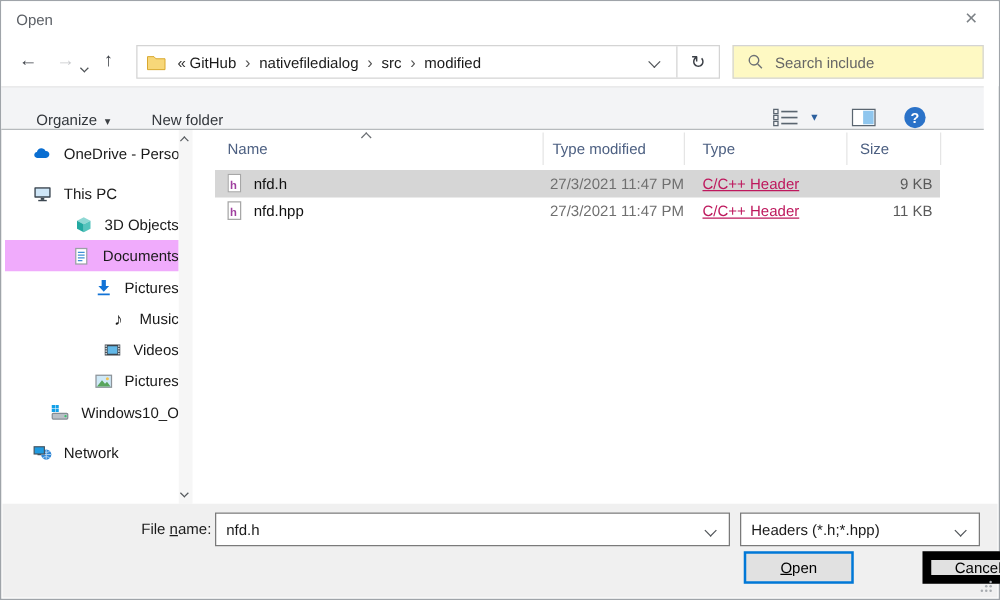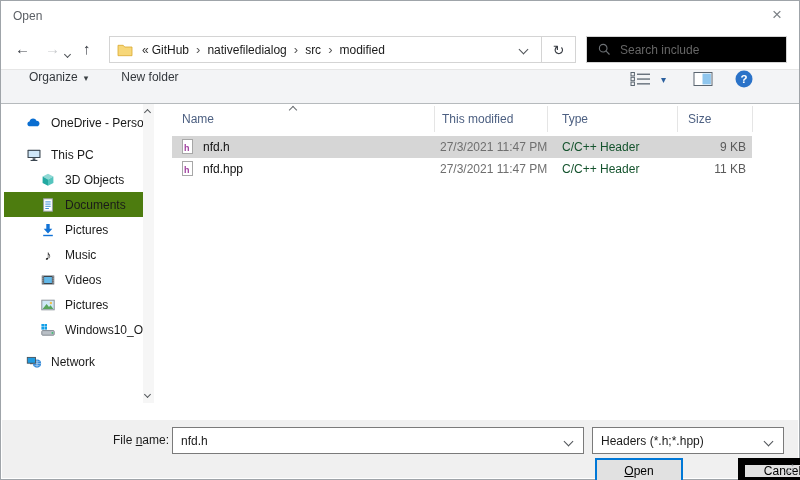--- a/index.html
+++ b/index.html
@@ -30,46 +30,46 @@
   .foldericon{width:16px;height:14px;margin-left:7px;flex:none;display:inline-flex;}
   .overflow{margin-left:9px;color:#333;}
   .crumbs{display:inline-flex;align-items:center;}
   .crumb{margin:0 3px;color:#1a1a1a;}
   .csep{margin:0 4px;color:#555;font-size:13px;}
   .addr-spacer{flex:1;}
   .addrchev{margin-right:14px;display:inline-flex;}
   .addr-div{width:1px;height:25px;background:#d4d4d4;}
   .refreshbtn{width:33px;text-align:center;font-size:14px;color:#3b3f46;}
   .searchbox{position:absolute;left:585px;top:5px;width:201px;height:27px;border:1px solid #d4d4d4;
-             box-sizing:border-box;background:#000000;display:flex;align-items:center;}
+             box-sizing:border-box;background:#fef9c3;display:flex;align-items:center;}
   .mag{margin-left:11px;display:inline-flex;}
   .searchph{margin-left:9px;color:#666;}
 
   
-  .toolbar{position:absolute;top:68px;left:0;right:0;height:35px;background:#f3f4f6;box-sizing:border-box;
-           border-top:1px solid #e6e6e6;border-bottom:1px solid #b6babd;display:flex;align-items:flex-start;}
+  .toolbar{position:absolute;top:68px;left:0;right:12px;height:35px;background:#f3f4f6;box-sizing:border-box;
+           border-top:1px solid #e6e6e6;border-bottom:1px solid #b6babd;display:flex;align-items:flex-end;}
   .tbtn{color:#33373c;}
   .organize{margin-left:28px;}
   .caret{font-size:9px;color:#3c4044;margin-left:6px;}
   .newfolder{margin-left:33px;}
   .tbright{margin-left:auto;margin-right:46px;display:flex;align-items:center;}
   .viewscaret{margin-left:9px;font-size:10px;color:#2b5f9e;}
   .paneicon{margin-left:27px;display:inline-flex;}
   .helpicon{margin-left:22px;display:inline-flex;}
 
   
   .content{position:absolute;top:103px;left:1px;right:1px;bottom:76px;background:#fff;}
 
   
   .sidebar{position:absolute;left:0;top:0;width:141px;height:100%;padding-top:6px;box-sizing:border-box;overflow:hidden;}
   .side-item{height:25px;display:flex;align-items:center;padding-left:22px;box-sizing:border-box;
              width:139px;margin-left:2px;white-space:nowrap;}
-  .side-item.indent{padding-left:36px;}
+  .side-item.indent{padding-left:36px;justify-content:flex-end;}
   .side-item.group{margin-top:7px;}
-  .side-item.selected{background:#4d7c0f;}
+  .side-item.selected{background:#f0abfc;}
   .sicon{width:16px;height:16px;margin-right:9px;flex:none;display:inline-flex;align-items:center;justify-content:center;}
   .sicon svg{width:16px;height:16px;}
   .note{font-size:14px;color:#1a1a1a;line-height:16px;}
   .slabel{overflow:hidden;}
   .sscroll{position:absolute;left:141px;top:0;width:11px;height:100%;background:#f6f6f6;}
   .sscroll .cv{position:absolute;left:2px;width:4px;height:4px;border-color:#55595d;}
   .sscroll .cv.up{top:6px;}
   .sscroll .cv.down{bottom:6px;}
 
   
@@ -81,25 +81,25 @@
   .rows{position:absolute;left:0;top:32px;right:0;}
   .frow{position:relative;height:22px;width:580px;}
   .frow.selected{background:#d6d6d6;}
   .frow span{position:absolute;top:4px;}
   .ficon{left:10px;top:3px!important;width:11px;height:15px;background:#fff;border:1px solid #a7a7a7;
          box-sizing:border-box;}
   .fbadge{position:absolute;left:1px;bottom:0px;top:auto!important;font-size:9px;line-height:9px;
           font-weight:bold;color:#a0409f;}
   .fname{left:31px;color:#111;}
   .fdate{left:268px;color:#6f6f6f;}
-  .ftype{left:390px;color:#14532d;}
+  .ftype{left:390px;color:#be185d;text-decoration:underline;}
   .fsize{left:505px;width:69px;text-align:right;color:#5a5a5a;}
 
   
-  .bottombar{position:absolute;left:1px;right:1px;bottom:1px;height:58px;background:#f0f0f0;}
+  .bottombar{position:absolute;left:1px;right:1px;bottom:1px;height:75px;background:#f0f0f0;}
   .fnlabel{position:absolute;left:111px;top:13px;}
   .combo{position:absolute;top:7px;height:27px;border:1px solid #7a7a7a;box-sizing:border-box;background:#fff;
          display:flex;align-items:center;}
   .combo .val{margin-left:8px;white-space:nowrap;}
   .combo .cv{position:absolute;right:11px;top:10px;}
   .combo1{left:170px;width:412px;}
   .combo2{left:590px;width:192px;}
   .btn{position:absolute;top:38px;height:26px;box-sizing:border-box;background:#e1e1e1;
        display:flex;align-items:center;justify-content:center;color:#000;}
   .openbtn{left:593px;width:88px;border:2px solid #0078d7;}
@@ -302,21 +302,21 @@
       </div>
     <div class="sscroll">
       <i class="cv up"></i>
       <i class="cv down"></i>
     </div>
 
     <div class="filelist">
       <div class="lheader">
         <i class="cv up sort"></i>
         <span class="hc" style="left:10px">Name</span>
-        <span class="hc" style="left:270px">This modified</span>
+        <span class="hc" style="left:270px">Type modified</span>
         <span class="hc" style="left:390px">Type</span>
         <span class="hc" style="left:516px">Size</span>
         <span class="hdiv" style="left:262px"></span>
         <span class="hdiv" style="left:375px"></span>
         <span class="hdiv" style="left:505px"></span>
         <span class="hdiv" style="left:580px"></span>
       </div>
       <div class="rows" id="rows">
           <div class="frow selected">
     <span class="ficon">

